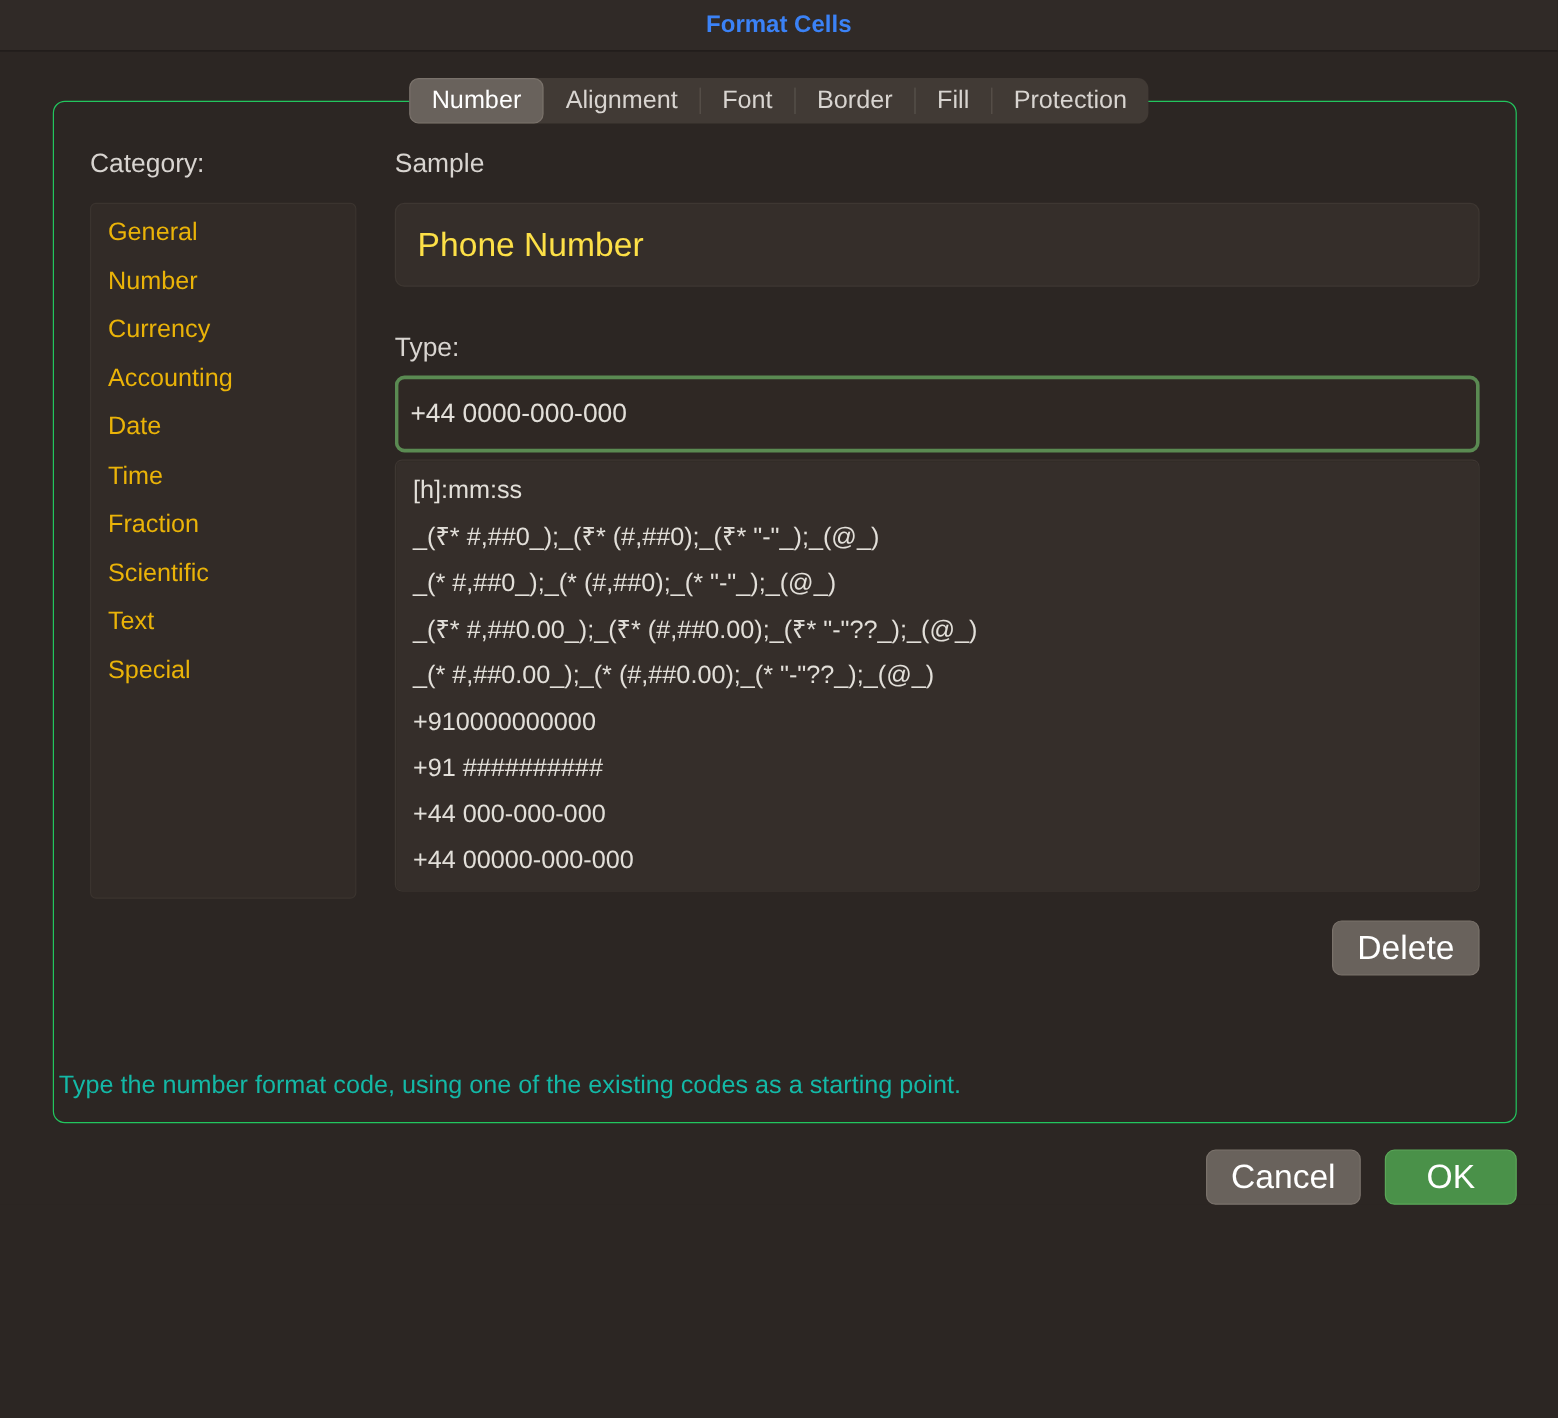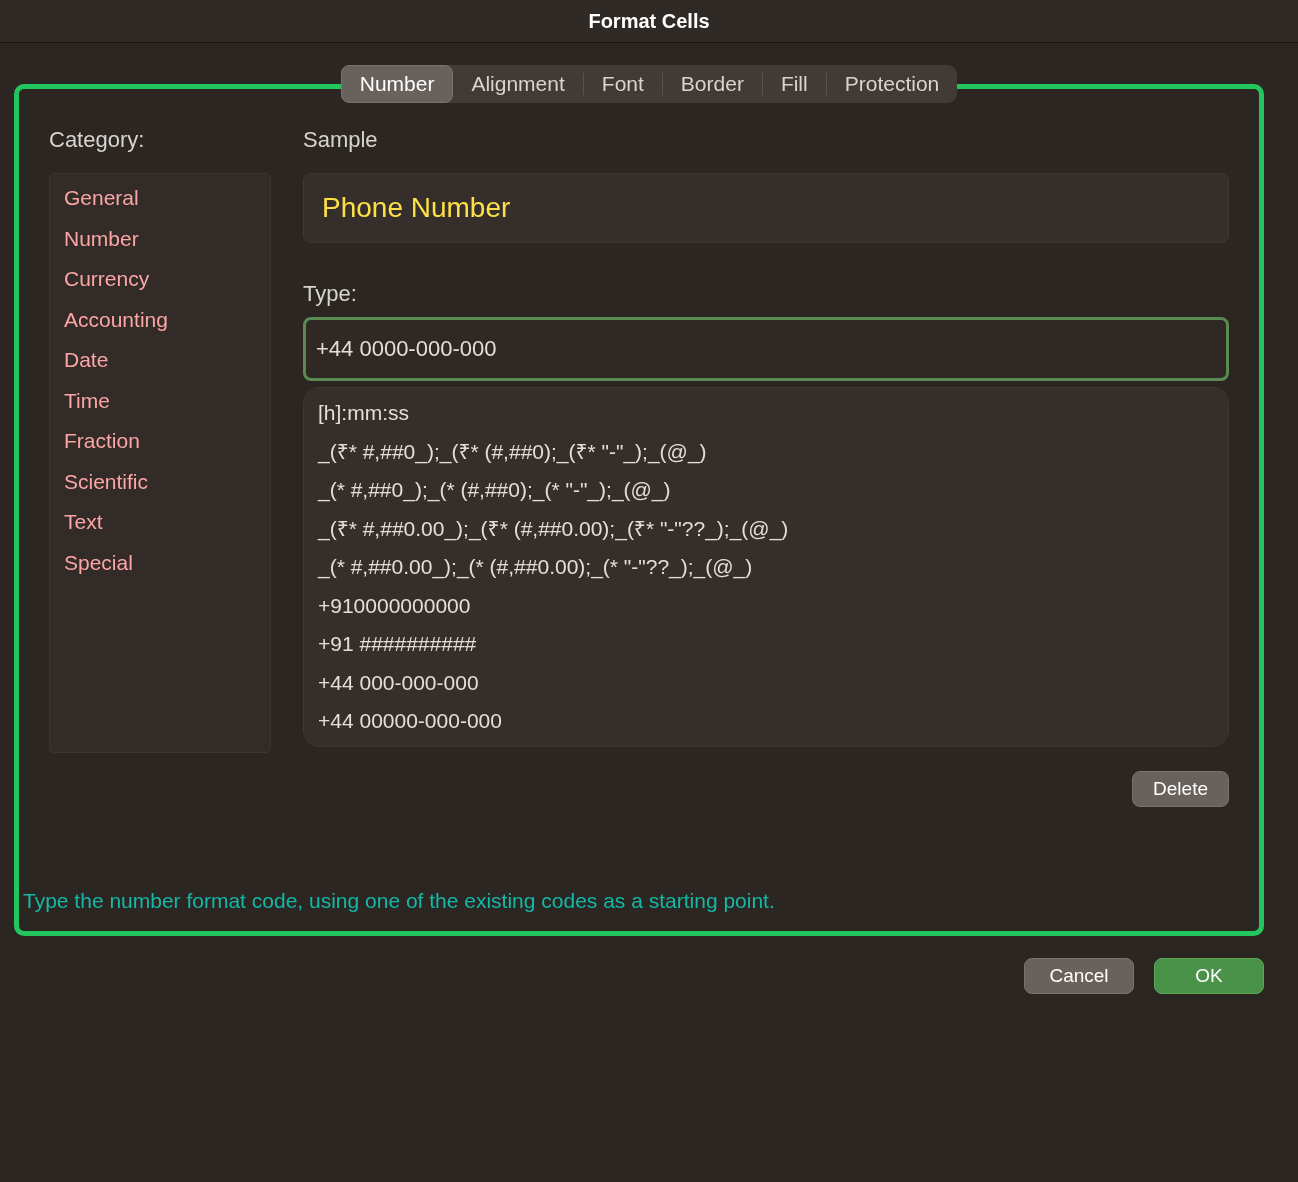--- a/index.html
+++ b/index.html
@@ -19,21 +19,21 @@
       height: 43px;
       display: flex;
       align-items: center;
       justify-content: center;
       background: #302a27;
       border-bottom: 1px solid #1a1614;
     }
     .titlebar-title {
       font-size: 20px;
       font-weight: 600;
-      color: #ffffff;
+      color: #3b82f6;
     }
     .content-area {
       padding: 22px 0 0 0;
       background: #2c2623;
     }
     .tabs-wrap {
       display: flex;
       justify-content: center;
       position: relative;
       z-index: 2;
@@ -61,22 +61,22 @@
       background: #69625c;
       color: #ffffff;
       border: 1px solid #7a726b;
     }
     .tab-sep {
       width: 1px;
       height: 22px;
       background: #5a534d;
     }
     .panel {
-      margin: -19px 34px 0 14px;
-      border: 5px solid #22c55e;
+      margin: -19px 34px 0 44px;
+      border: 1px solid #22c55e;
       border-radius: 10px;
       padding: 38px 30px 26px 30px;
       background: #2c2623;
       min-height: 852px;
       position: relative;
     }
     .columns {
       display: flex;
       gap: 32px;
     }
@@ -96,21 +96,21 @@
     .category-listbox {
       background: #322b27;
       border: 1px solid #3b342f;
       border-radius: 5px;
       height: 580px;
       overflow: hidden;
     }
     .category-item {
       font-size: 21px;
       padding: 4px 14px;
-      color: #fca5a5;
+      color: #eab308;
       cursor: pointer;
       line-height: 1.55;
     }
     .category-item:first-child {
       padding-top: 8px;
     }
     .category-item.selected {
       background: #534b45;
     }
     .sample-box {
@@ -130,21 +130,21 @@
       padding: 16px 10px;
       font-size: 22px;
       color: #e2dfd9;
       outline: none;
       font-family: inherit;
     }
     .type-listbox {
       margin-top: 6px;
       background: #352e2a;
       border: 1px solid #3e3732;
-      border-radius: 16px;
+      border-radius: 6px;
       height: 360px;
       overflow-y: auto;
       padding: 6px 0;
     }
     .type-item {
       font-size: 21px;
       padding: 3px 14px;
       color: #e2dfd9;
       cursor: pointer;
       line-height: 1.55;
@@ -153,21 +153,21 @@
     .delete-row {
       display: flex;
       justify-content: flex-end;
       margin-top: 24px;
     }
     .btn {
       background: #69625c;
       color: #fff;
       border: 1px solid #7a726b;
       border-radius: 8px;
-      font-size: 19px;
+      font-size: 28px;
       font-weight: 500;
       padding: 6px 20px;
       cursor: pointer;
       font-family: inherit;
     }
     .hint-text {
       position: absolute;
       left: 4px;
       bottom: 18px;
       font-size: 21px;

